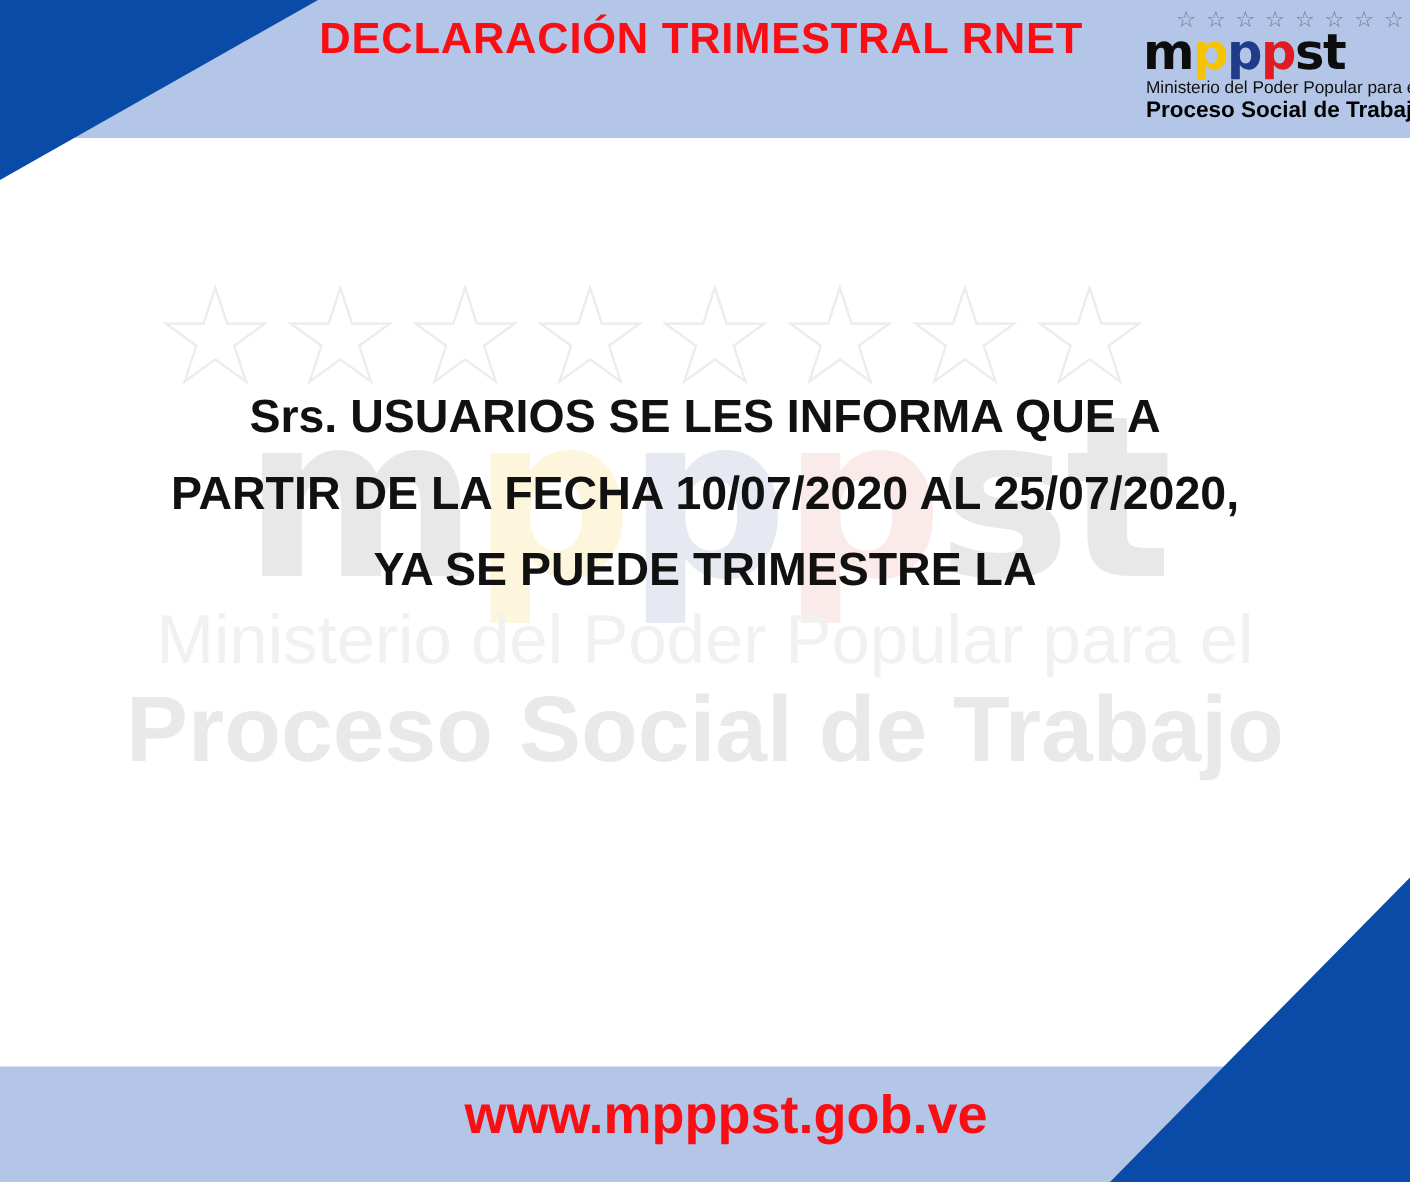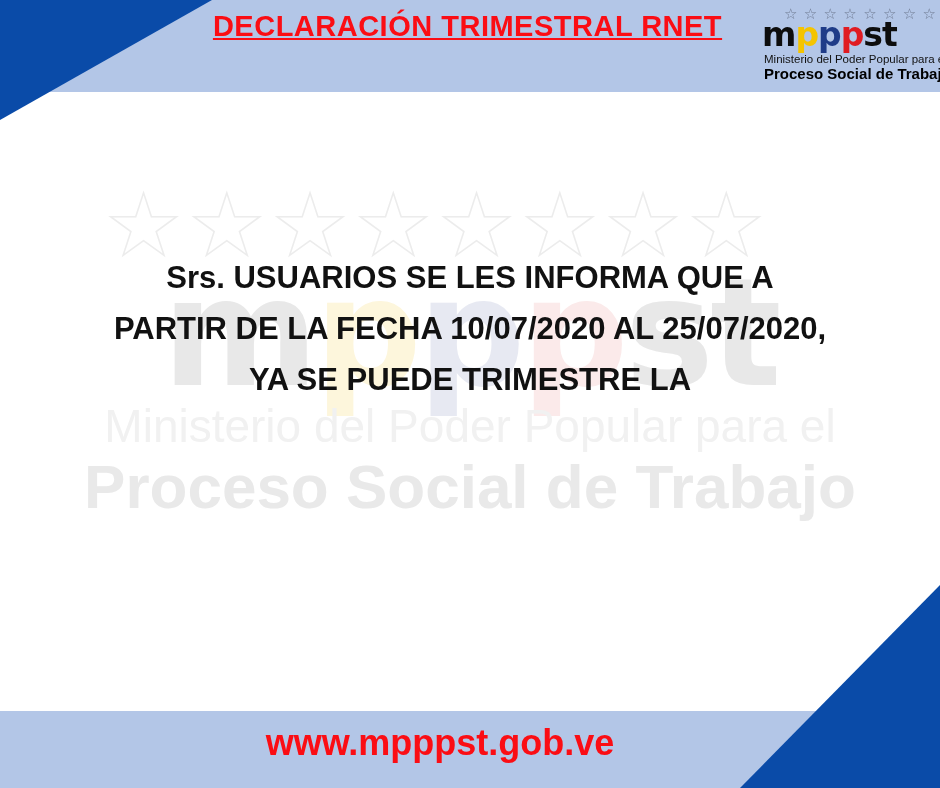--- a/index.html
+++ b/index.html
@@ -55,21 +55,20 @@
     left: 175px;
     top: 10px;
     width: 585px;
     text-align: center;
     color: #fb0d14;
     font-size: 29px;
     font-weight: bold;
     letter-spacing: 0.5px;
     white-space: nowrap;
     font-family: "Liberation Sans", sans-serif;
-    text-decoration: underline;
   }
 
   
   .logo {
     position: absolute;
     left: 762px;
     top: 6px;
     width: 174px;
     height: 80px;
   }
@@ -234,20 +233,21 @@
     top: 721px;
     width: 880px;
     text-align: center;
     color: #fb0d14;
     font-size: 36px;
     font-weight: bold;
     line-height: 44px;
     white-space: nowrap;
     z-index: 4;
     font-family: "Liberation Sans", sans-serif;
+    padding-left: 44px;
   }
 </style>
 </head>
 <body>
 
 <div class="stage">
 
   <div class="header-band"></div>
   <div class="corner-top-left"></div>
 

